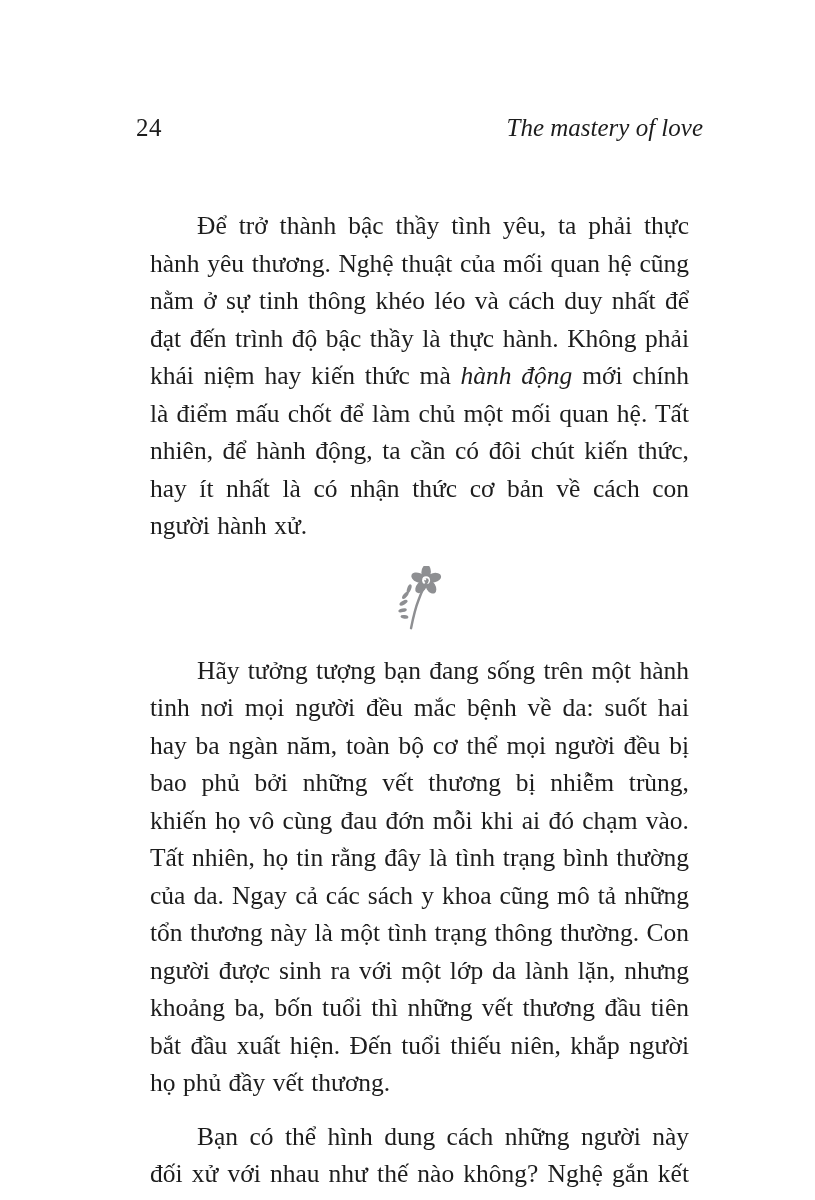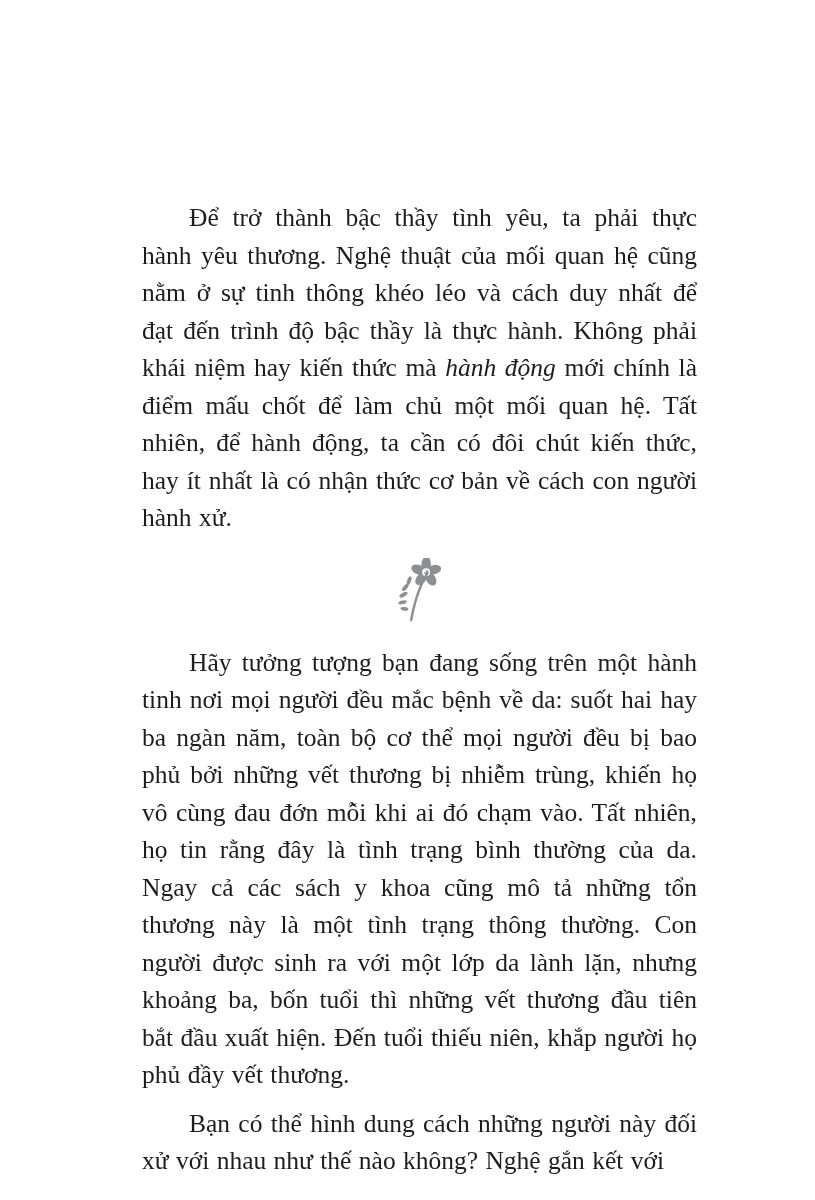--- a/index.html
+++ b/index.html
@@ -33,21 +33,21 @@
   .text-block{
     position:absolute;
     top:191px;
     left:134px;
     width:571px;
     font-size:25.5px;
     line-height:37.5px;
     text-align:justify;
   }
   .text-block p{
-    margin:8px;
+    margin:16px;
     text-indent:47px;
     word-spacing:1px;
   }
   .para-3{margin-top:11px !important;}
   em.italic-phrase{font-style:italic;}
   .ornament-row{
     text-align:center;
     height:66px;
     margin:21px 0 20px 0;
     line-height:0;
@@ -55,20 +55,24 @@
   .ornament-row svg{display:inline-block;}
   .orn-fill{fill:var(--orn-color);}
   .orn-stroke{stroke:var(--orn-color);fill:none;}
   .orn-bg{fill:var(--bg-color);}
 </style>
 </head>
 <body>
 
 <div class="book-page">
 
+  <div class="running-head">
+    <span class="page-number">24</span>
+    <span class="running-title">The mastery of love</span>
+  </div>
 
   <div class="text-block">
 
     <p class="para-1"><span>Để trở thành bậc thầy tình yêu, ta phải thực hành yêu thương. Nghệ thuật của mối quan hệ cũng nằm ở sự tinh thông khéo léo và cách duy nhất để đạt đến trình độ bậc thầy là thực hành. Không phải khái niệm hay kiến thức mà </span><em class="italic-phrase">hành động</em><span> mới chính là điểm mấu chốt để làm chủ một mối quan hệ. Tất nhiên, để hành động, ta cần có đôi chút kiến thức, hay ít nhất là có nhận thức cơ bản về cách con người hành xử.</span></p>
 
     <div class="ornament-row">
       <svg width="47" height="66" viewBox="0 0 50 70" aria-hidden="true">
 
         <g class="orn-fill">
           <ellipse cx="40.5" cy="14.3" rx="8" ry="5" transform="rotate(-85 32 15)"></ellipse>

